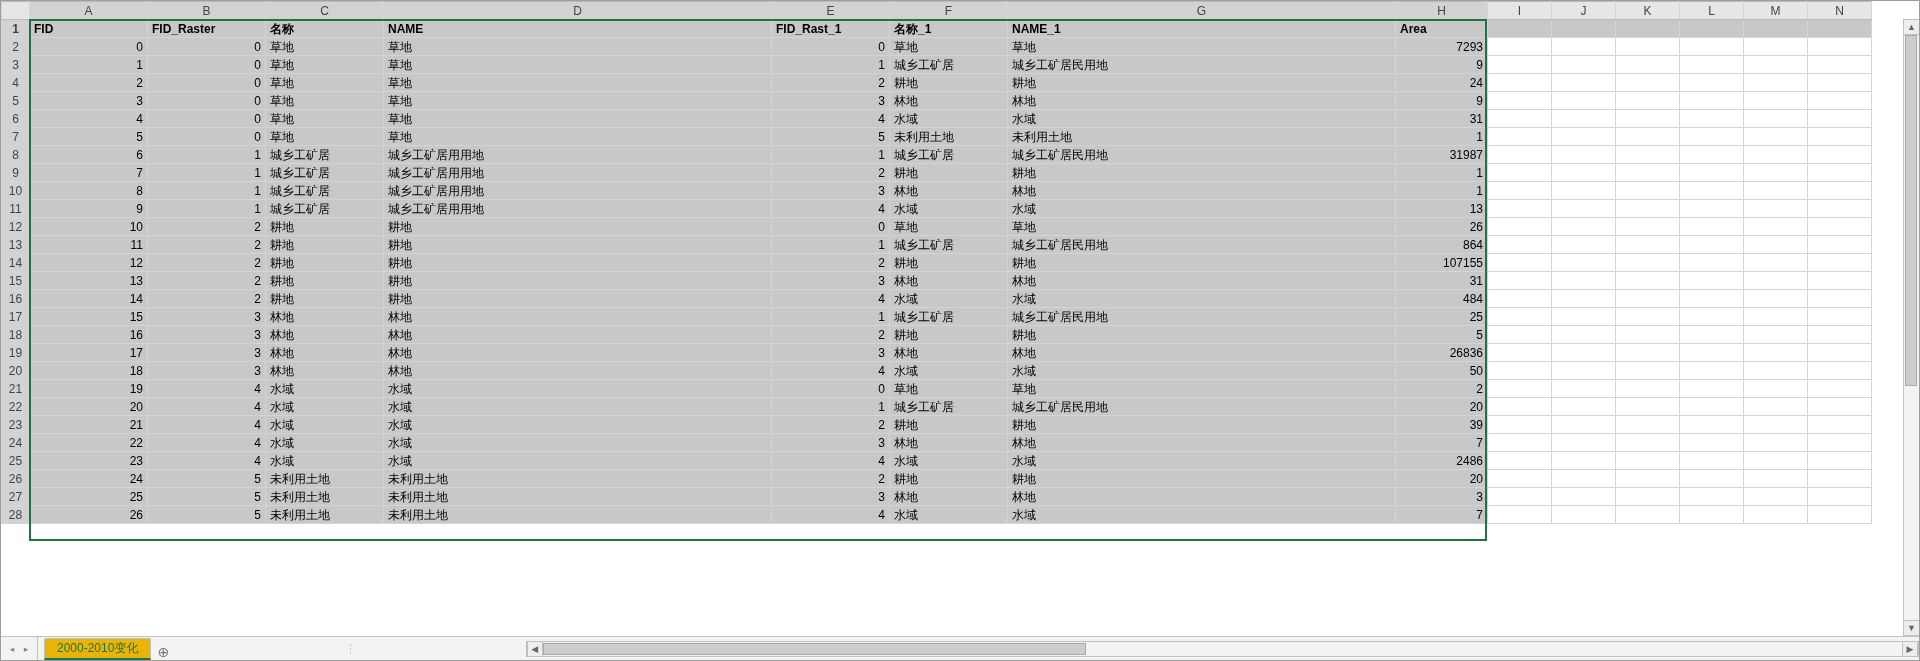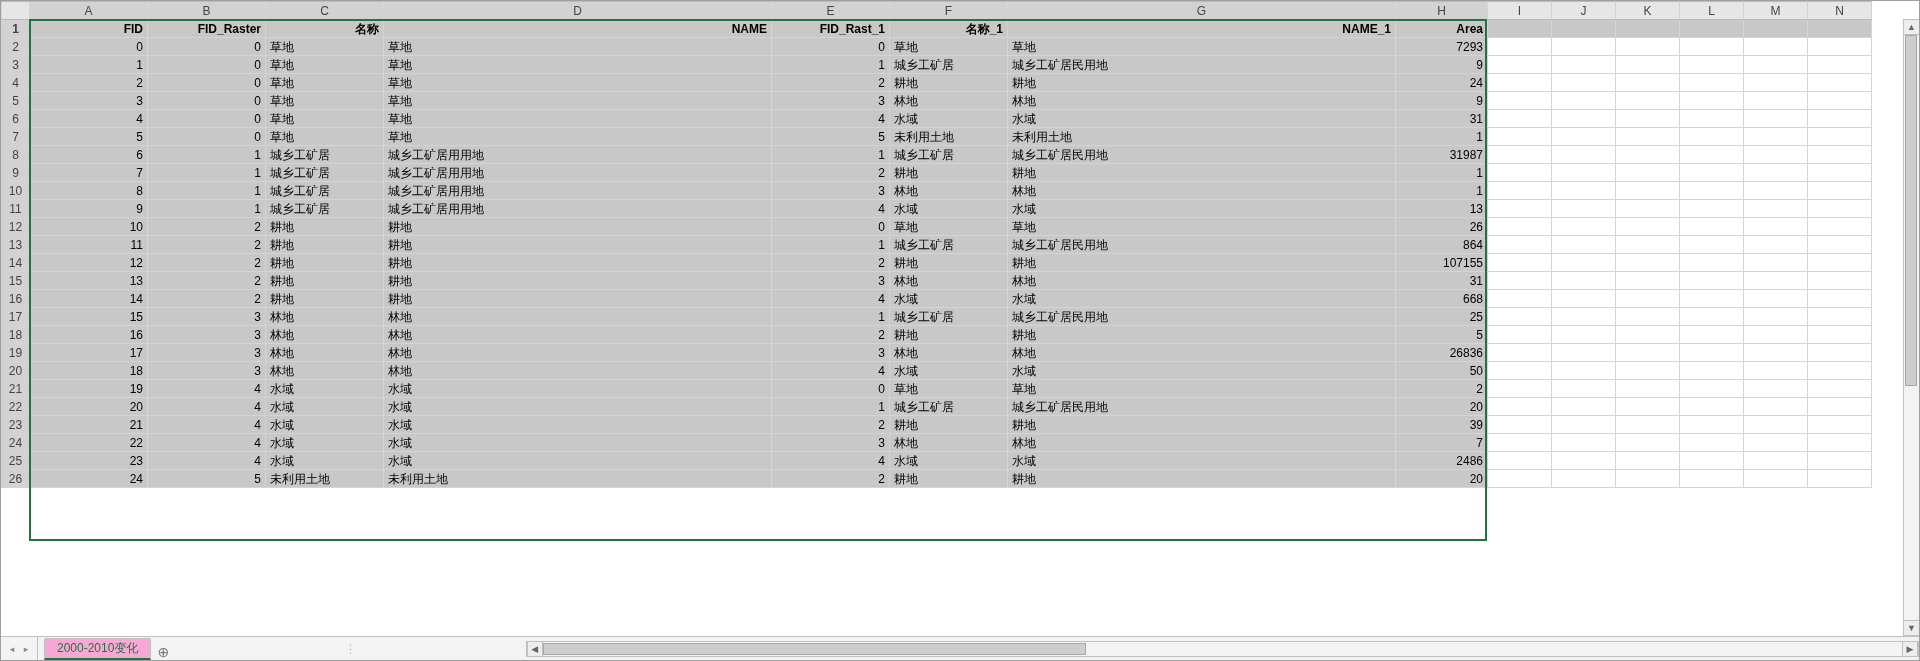--- a/index.html
+++ b/index.html
@@ -73,21 +73,21 @@
     border-right: 1px solid #bcbcbc;
   }
   td.rowhdr.sel { background: #d2d2d2; }
 
   
   td.sel-cell {
     background: #c8c8c8;
   }
   
   tr.data-header td { font-weight: bold; text-align: center; background:#c8c8c8;}
-  tr.data-header td.num, tr.data-header td.txt { text-align:right; }
+  tr.data-header td.num, tr.data-header td.txt { text-align:left; }
   td.num { text-align: right; }
   td.txt { text-align: left; }
 
   
   .selection-outline {
     position: absolute;
     pointer-events: none;
     border: 2px solid #217346;
   }
 
@@ -125,21 +125,21 @@
     background: #f3f3f3;
     color: #217346;
     font-size: 12px;
     height: 22px;
     display:flex; align-items:center;
     cursor: pointer;
     border-top-left-radius: 2px;
     border-top-right-radius: 2px;
   }
   .tab.active {
-    background: #f9a8d4;
+    background: #eab308;
     border-bottom: 2px solid #217346;
     color: #217346;
     font-weight: normal;
   }
   .new-sheet {
     width: 24px; display:flex; align-items:center; justify-content:center;
     color:#777; cursor:pointer; font-size:14px;
   }
   .spacer { flex: 1 1 auto; display:flex; align-items:center; justify-content:center; }
   .drag-handle {
@@ -493,21 +493,21 @@
           </tr>
           <tr>
             <td class="rowhdr sel">16</td>
             <td class="sel-cell num">14</td>
             <td class="sel-cell num">2</td>
             <td class="sel-cell txt">耕地</td>
             <td class="sel-cell txt">耕地</td>
             <td class="sel-cell num">4</td>
             <td class="sel-cell txt">水域</td>
             <td class="sel-cell txt">水域</td>
-            <td class="sel-cell num">668</td>
+            <td class="sel-cell num">484</td>
             <td></td>
             <td></td>
             <td></td>
             <td></td>
             <td></td>
             <td></td>
           </tr>
           <tr>
             <td class="rowhdr sel">17</td>
             <td class="sel-cell num">15</td>
@@ -664,20 +664,54 @@
           <tr>
             <td class="rowhdr sel">26</td>
             <td class="sel-cell num">24</td>
             <td class="sel-cell num">5</td>
             <td class="sel-cell txt">未利用土地</td>
             <td class="sel-cell txt">未利用土地</td>
             <td class="sel-cell num">2</td>
             <td class="sel-cell txt">耕地</td>
             <td class="sel-cell txt">耕地</td>
             <td class="sel-cell num">20</td>
+            <td></td>
+            <td></td>
+            <td></td>
+            <td></td>
+            <td></td>
+            <td></td>
+          </tr>
+          <tr>
+            <td class="rowhdr sel">27</td>
+            <td class="sel-cell num">25</td>
+            <td class="sel-cell num">5</td>
+            <td class="sel-cell txt">未利用土地</td>
+            <td class="sel-cell txt">未利用土地</td>
+            <td class="sel-cell num">3</td>
+            <td class="sel-cell txt">林地</td>
+            <td class="sel-cell txt">林地</td>
+            <td class="sel-cell num">3</td>
+            <td></td>
+            <td></td>
+            <td></td>
+            <td></td>
+            <td></td>
+            <td></td>
+          </tr>
+          <tr>
+            <td class="rowhdr sel">28</td>
+            <td class="sel-cell num">26</td>
+            <td class="sel-cell num">5</td>
+            <td class="sel-cell txt">未利用土地</td>
+            <td class="sel-cell txt">未利用土地</td>
+            <td class="sel-cell num">4</td>
+            <td class="sel-cell txt">水域</td>
+            <td class="sel-cell txt">水域</td>
+            <td class="sel-cell num">7</td>
             <td></td>
             <td></td>
             <td></td>
             <td></td>
             <td></td>
             <td></td>
           </tr>
         </tbody>
     </table>
 

